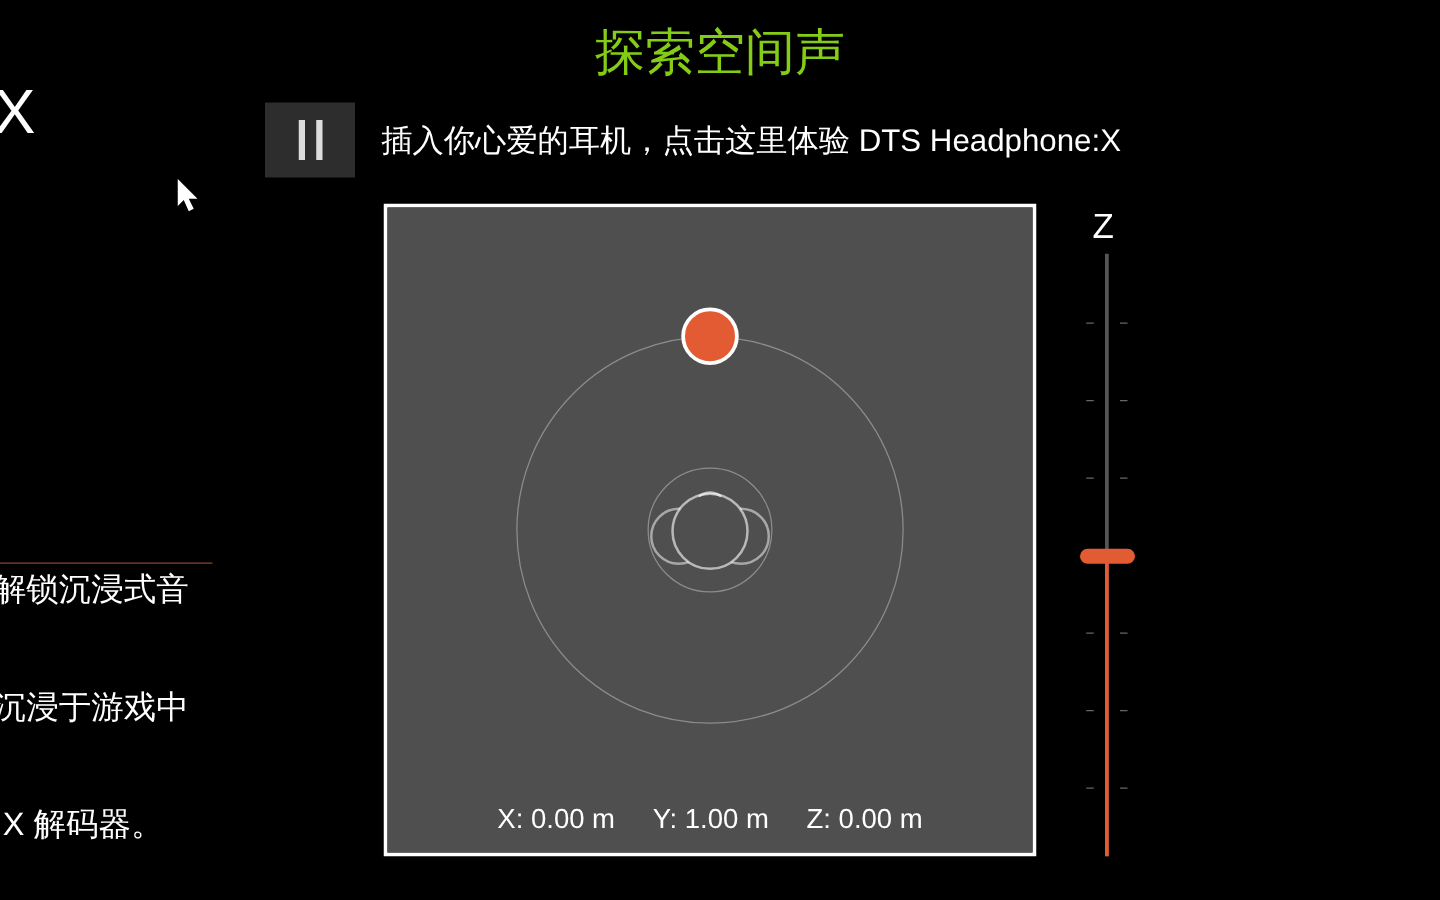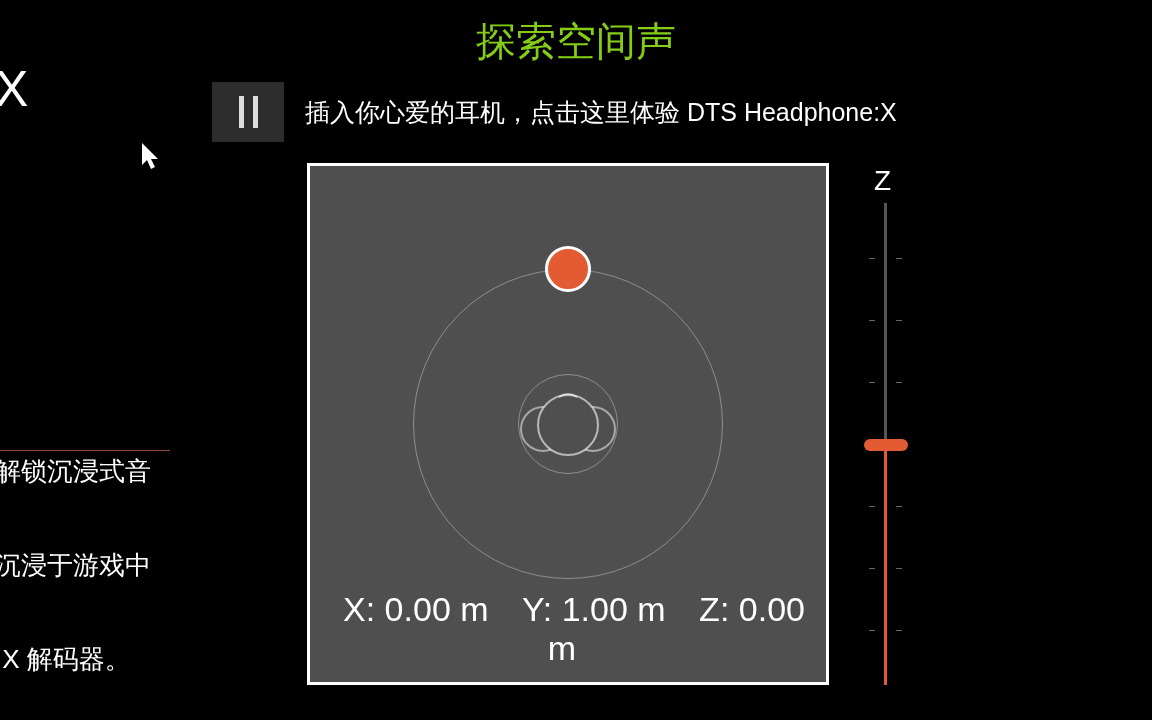--- a/index.html
+++ b/index.html
@@ -168,21 +168,21 @@
     }
     
     
     .coords {
       position: absolute;
       bottom: 14px;
       left: 0;
       width: 100%;
       text-align: center;
       color: #fff;
-      font-size: 34px;
+      font-size: 22px;
     }
     .coords span { margin: 0 12px; }
     
     
     .z-label {
       position: absolute;
       top: 165px;
       left: 874px;
       color: #fff;
       font-size: 28px;

